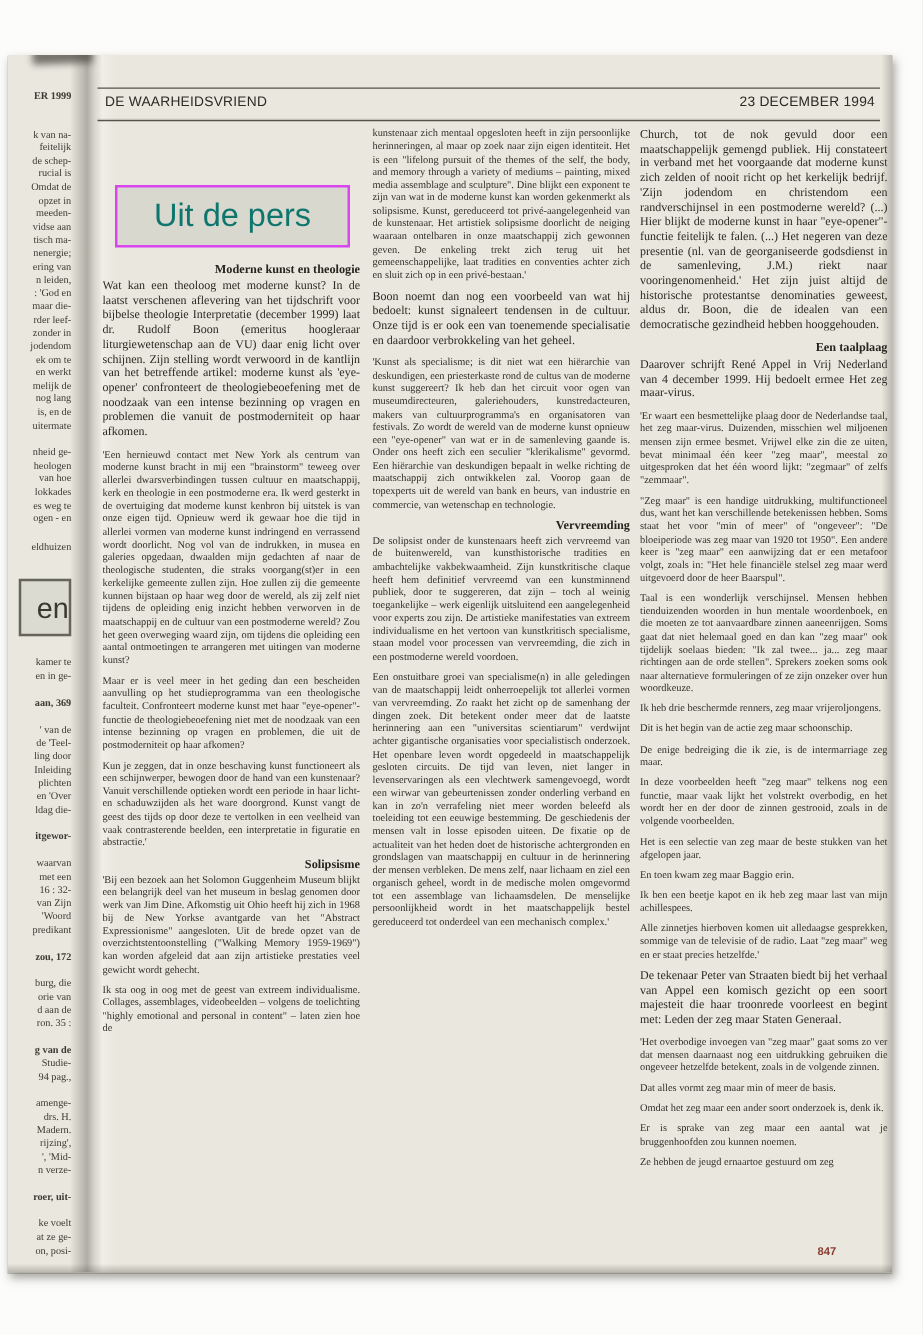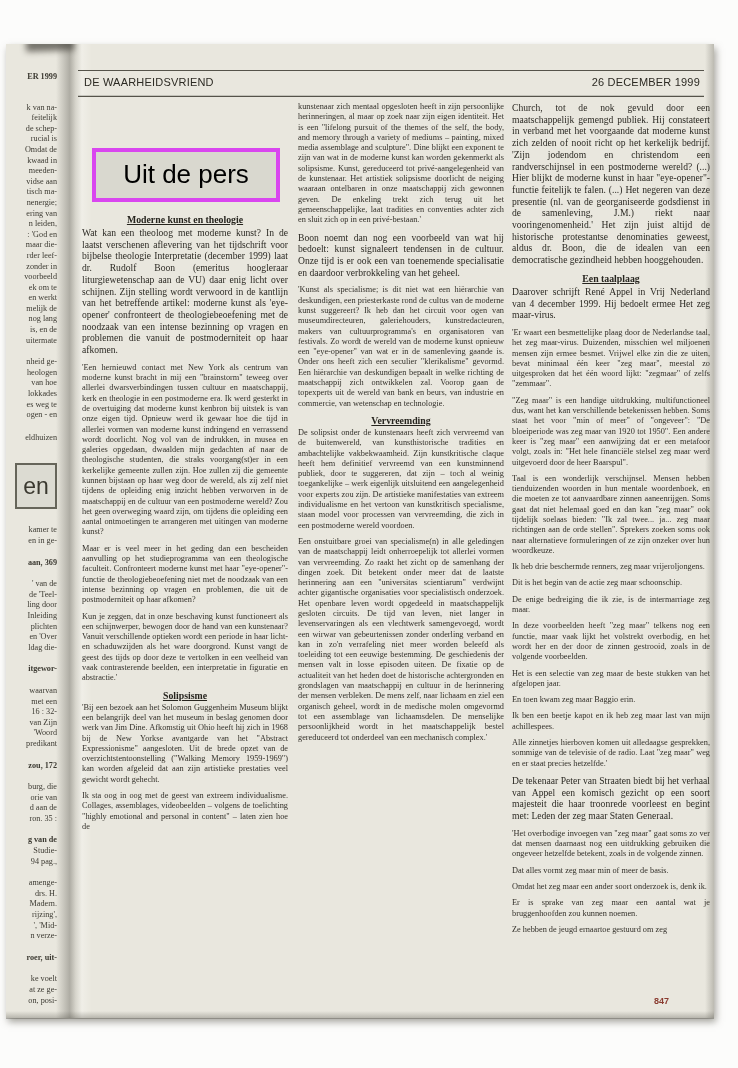--- a/index.html
+++ b/index.html
@@ -37,21 +37,21 @@
   }
   .frag{white-space:nowrap;}
   .frag.bold{font-weight:bold;}
   .frag.underline{margin-top:12px;}
   .frag.gap{margin-top:11px;}
   .frag.gap2{margin-top:20px;}
   .frag.boxed{
     width:38px;height:42px;margin:20px 0 16px auto;
     border:2px solid #66655a;background:#dcdbd2;
     font-family:"Liberation Sans",sans-serif;font-size:23px;line-height:42px;
-    text-align:center;color:#3a382f;white-space:nowrap;
+    color:#3a382f;white-space:nowrap;
   }
   .fold{
     position:absolute;left:50px;top:0;bottom:0;width:36px;
     background:linear-gradient(90deg,
       rgba(62,60,52,0) 0%, rgba(62,60,52,.34) 38%,
       rgba(62,60,52,.10) 55%, rgba(255,255,252,.30) 72%, rgba(62,60,52,0) 100%);
     pointer-events:none;
   }
   
   .rule{position:absolute;left:72px;right:10px;height:1px;background:#55534a;}
@@ -65,58 +65,58 @@
   .jtitle{left:78px;}
   .jdate{right:14px;text-align:right;}
   
   .col{position:absolute;text-align:justify;color:#2c2a24;overflow:hidden;}
   #col1{left:76px;width:206px;top:104px;height:900px;}
   #col2{left:292px;width:206px;top:58px;height:946px;}
   #col3{left:506px;width:198px;top:58px;height:946px;}
   .blk{margin:0;}
   .blk.lead{font-size:9.6px;line-height:11.7px;margin-bottom:7px;}
   .blk.quote{font-size:8.3px;line-height:10.3px;margin-bottom:6px;color:#33302a;}
-  .blk.head{font-size:9.8px;font-weight:bold;margin:5px 0 2px;text-align:center;color:#26241e;text-decoration:underline;}
+  .blk.head{font-size:9.8px;font-weight:bold;margin:5px 0 2px;text-align:right;color:#26241e;}
   .blk.box{
-    border:4px solid #d946ef;background:#d9d8cf;
+    border:2px solid #d946ef;background:#d9d8cf;
     font-family:"Liberation Sans",sans-serif;font-weight:500;
     font-size:26px;line-height:30px;text-align:center;
-    padding:7px 0 9px;margin:0 8px 12px 10px;color:#000000;
+    padding:7px 0 9px;margin:0 8px 12px 10px;color:#0f766e;
   }
   .pageno{
     position:absolute;left:648px;top:952px;
     font-family:"Liberation Sans",sans-serif;font-weight:bold;
     font-size:9px;color:#8a3c30;
   }
 </style>
 </head>
 <body>
 
 <div class="scan">
   <div class="smudge"></div>
 
   <div class="strip">
       <div class="frag bold">ER 1999</div>
       <div class="frag gap2">k van na-</div>
       <div class="frag">feitelijk</div>
       <div class="frag">de schep-</div>
       <div class="frag">rucial is</div>
       <div class="frag">Omdat de</div>
-      <div class="frag">kwaad in</div>
+      <div class="frag">opzet in</div>
       <div class="frag">meeden-</div>
       <div class="frag">vidse aan</div>
       <div class="frag">tisch ma-</div>
       <div class="frag">nenergie;</div>
       <div class="frag">ering van</div>
       <div class="frag">n leiden,</div>
       <div class="frag">: 'God en</div>
       <div class="frag">maar die-</div>
       <div class="frag">rder leef-</div>
       <div class="frag">zonder in</div>
-      <div class="frag">voorbeeld</div>
+      <div class="frag">jodendom</div>
       <div class="frag">ek om te</div>
       <div class="frag">en werkt</div>
       <div class="frag">melijk de</div>
       <div class="frag">nog lang</div>
       <div class="frag">is, en de</div>
       <div class="frag">uitermate</div>
       <div class="frag gap">nheid ge-</div>
       <div class="frag">heologen</div>
       <div class="frag">van hoe</div>
       <div class="frag">lokkades</div>
@@ -159,21 +159,21 @@
       <div class="frag gap">ke voelt</div>
       <div class="frag">at ze ge-</div>
       <div class="frag">on, posi-</div>
       <div class="frag gap">v. d. G.</div>
     </div>
 
   <div class="fold"></div>
 
   <div class="rule top"></div>
   <div class="jtitle">DE WAARHEIDSVRIEND</div>
-  <div class="jdate">26 DECEMBER 1999</div>
+  <div class="jdate">23 DECEMBER 1994</div>
   <div class="rule bottom"></div>
 
   <div class="col" id="col1">
       <div class="blk box">Uit de pers</div>
       <div class="blk head">Moderne kunst en theologie</div>
       <div class="blk lead">Wat kan een theoloog met moderne kunst? In de laatst verschenen aflevering van het tijdschrift voor bijbelse theologie Interpretatie (december 1999) laat dr. Rudolf Boon (emeritus hoogleraar liturgiewetenschap aan de VU) daar enig licht over schijnen. Zijn stelling wordt verwoord in de kantlijn van het betreffende artikel: moderne kunst als 'eye-opener' confronteert de theologiebeoefening met de noodzaak van een intense bezinning op vragen en problemen die vanuit de postmoderniteit op haar afkomen.</div>
       <div class="blk quote">'Een hernieuwd contact met New York als centrum van moderne kunst bracht in mij een "brainstorm" teweeg over allerlei dwarsverbindingen tussen cultuur en maatschappij, kerk en theologie in een postmoderne era. Ik werd gesterkt in de overtuiging dat moderne kunst kenbron bij uitstek is van onze eigen tijd. Opnieuw werd ik gewaar hoe die tijd in allerlei vormen van moderne kunst indringend en verrassend wordt doorlicht. Nog vol van de indrukken, in musea en galeries opgedaan, dwaalden mijn gedachten af naar de theologische studenten, die straks voorgang(st)er in een kerkelijke gemeente zullen zijn. Hoe zullen zij die gemeente kunnen bijstaan op haar weg door de wereld, als zij zelf niet tijdens de opleiding enig inzicht hebben verworven in de maatschappij en de cultuur van een postmoderne wereld? Zou het geen overweging waard zijn, om tijdens die opleiding een aantal ontmoetingen te arrangeren met uitingen van moderne kunst?</div>
       <div class="blk quote">Maar er is veel meer in het geding dan een bescheiden aanvulling op het studieprogramma van een theologische faculteit. Confronteert moderne kunst met haar "eye-opener"-functie de theologiebeoefening niet met de noodzaak van een intense bezinning op vragen en problemen, die uit de postmoderniteit op haar afkomen?</div>
       <div class="blk quote">Kun je zeggen, dat in onze beschaving kunst functioneert als een schijnwerper, bewogen door de hand van een kunstenaar? Vanuit verschillende optieken wordt een periode in haar licht- en schaduwzijden als het ware doorgrond. Kunst vangt de geest des tijds op door deze te vertolken in een veelheid van vaak contrasterende beelden, een interpretatie in figuratie en abstractie.'</div>
       <div class="blk head">Solipsisme</div>

